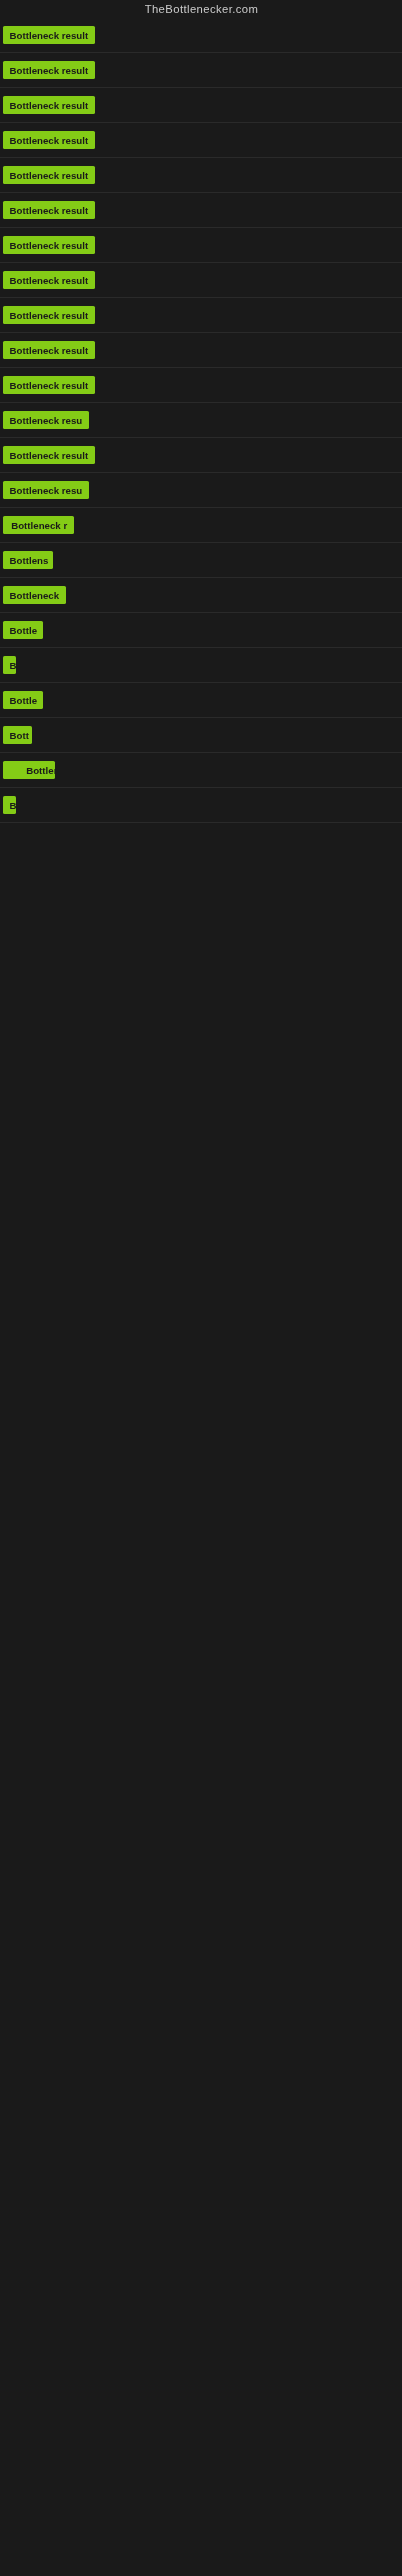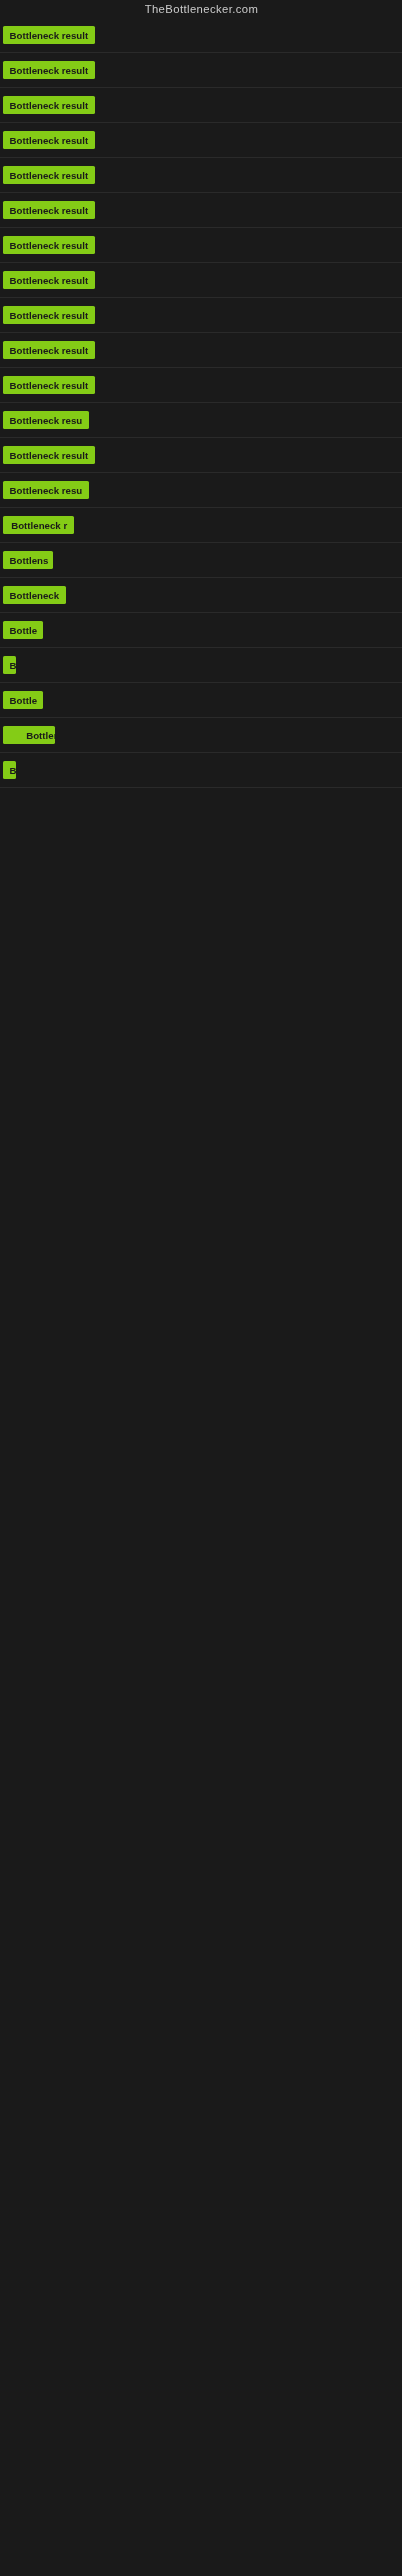--- a/index.html
+++ b/index.html
@@ -106,19 +106,22 @@
     <div class="result-row">
       <span class="bottleneck-label" style="max-width: 42px;">Bottle</span>
     </div>
     <div class="result-row">
       <span class="bottleneck-label" style="max-width: 13px;">B</span>
     </div>
     <div class="result-row">
       <span class="bottleneck-label" style="max-width: 42px;">Bottle</span>
     </div>
     <div class="result-row">
+      <span class="bottleneck-label" style="max-width: 29px;">Bott</span>
+    </div>
+    <div class="result-row">
       <span class="bottleneck-label" style="max-width: 52px; padding-left: 23px;">Bottlens</span>
     </div>
     <div class="result-row">
       <span class="bottleneck-label" style="max-width: 13px;">B</span>
     </div>
   </div>
 
 
 </body></html>

